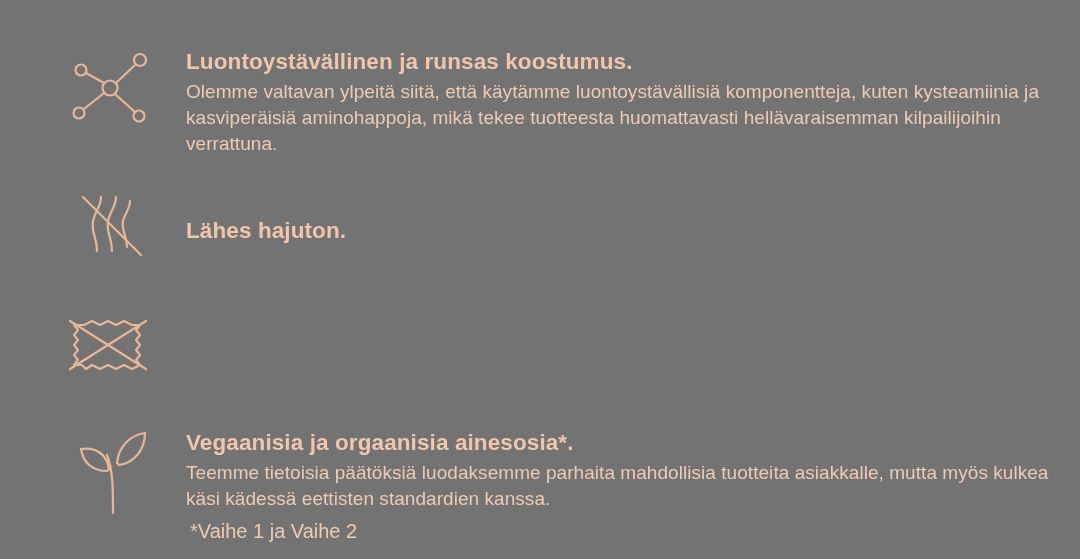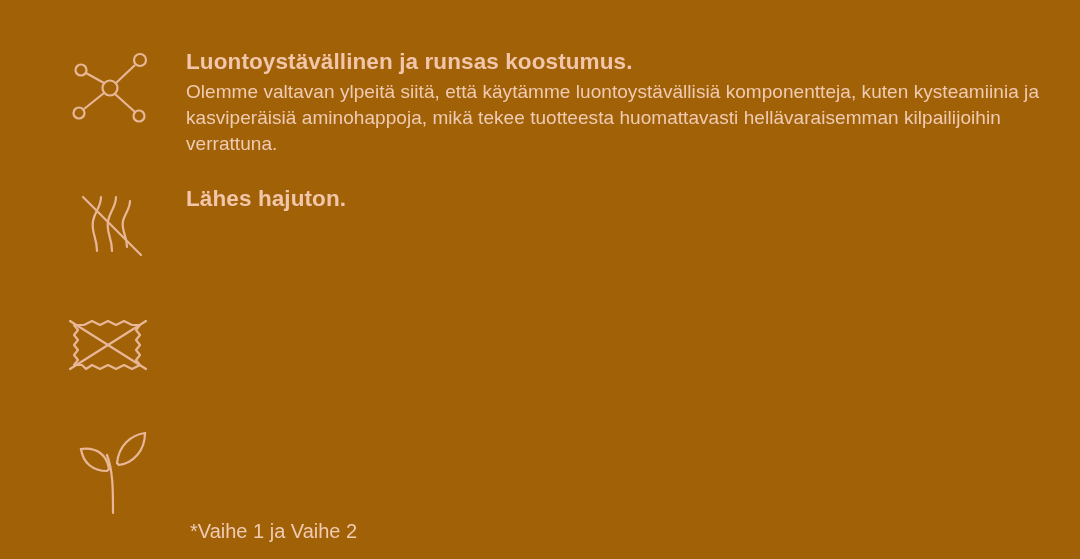--- a/index.html
+++ b/index.html
@@ -10,21 +10,21 @@
     width: 1080px;
     height: 559px;
     background: #3a2a22;
     font-family: "Liberation Sans", sans-serif;
     overflow: hidden;
   }
   .page {
     position: relative;
     width: 1080px;
     height: 559px;
-    background: #a16207;
+    background: #737373;
     box-sizing: border-box;
   }
   .feature-list {
     position: absolute;
     top: 34px;
     left: 0;
     width: 1080px;
   }
   .feature {
     display: flex;
@@ -67,21 +67,21 @@
   .footnote {
     position: absolute;
     left: 190px;
     top: 518px;
     color: #f0cbb4;
     font-size: 20px;
     line-height: 1.3;
   }
   
   .feature.f1 { margin-bottom: 14px; }
-  .feature.f2 { margin-bottom: 14px; }
+  .feature.f2 { margin-bottom: 14px; align-items: center; }
   .feature.f3 { margin-bottom: 14px; }
   .feature.f4 { margin-bottom: 0; }
 </style>
 </head>
 <body>
 
 <div class="page">
 
   <div class="feature-list">
 
@@ -133,19 +133,23 @@
     </div>
 
     <div class="feature f4">
       <div class="icon-wrap">
         <svg width="96" height="100" viewBox="0 0 96 100" fill="none" stroke="#e8b797" stroke-width="2.2" stroke-linecap="round">
           <path d="M50 94 C50 70 50 52 44 36"></path>
           <path d="M44 52 C30 52 20 44 18 30 C34 28 44 36 46 50 Z"></path>
           <path d="M54 44 C56 26 68 16 82 14 C82 32 70 44 56 46 Z"></path>
         </svg>
       </div>
+      <div class="feature-text">
+        <p class="feature-title">Vegaanisia ja orgaanisia ainesosia*.</p>
+        <p class="feature-body">Teemme tietoisia päätöksiä luodaksemme parhaita mahdollisia tuotteita asiakkalle, mutta myös kulkea käsi kädessä eettisten standardien kanssa.</p>
+      </div>
     </div>
 
   </div>
 
   <div class="footnote">*Vaihe 1 ja Vaihe 2</div>
 
 </div>
 
 </body></html>

